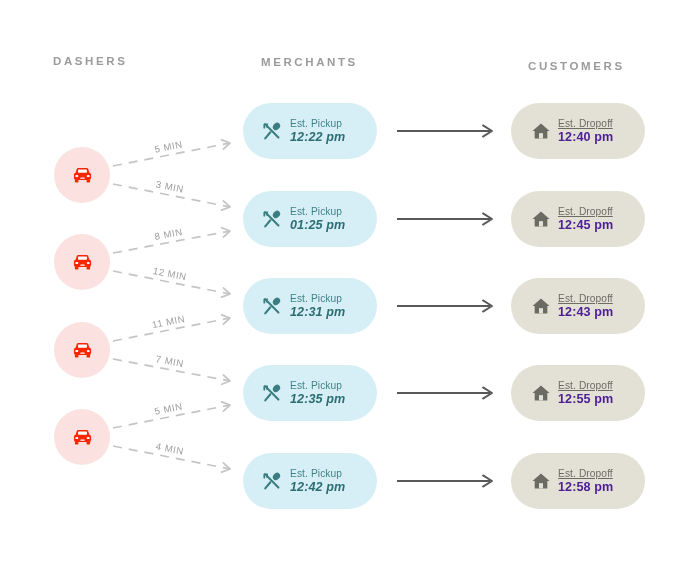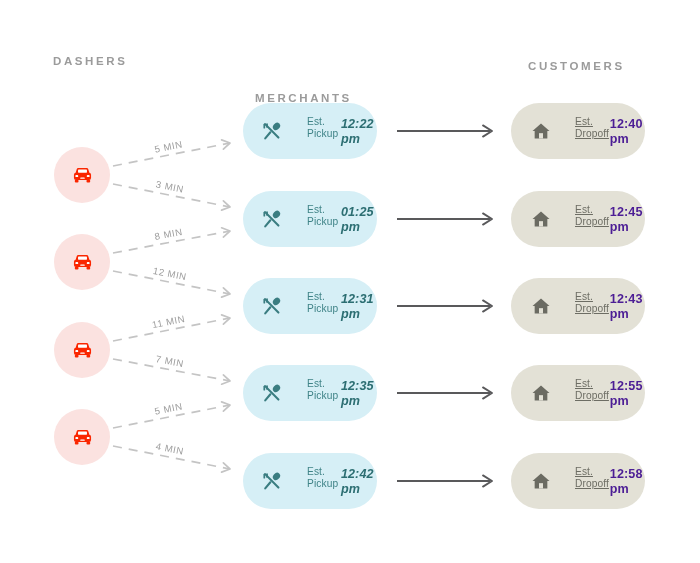--- a/index.html
+++ b/index.html
@@ -22,21 +22,21 @@
   
   .col-header {
     position: absolute;
     font-size: 11.5px;
     font-weight: 700;
     letter-spacing: 2.6px;
     color: #9b9b9b;
     white-space: nowrap;
   }
   #hdr-dashers   { left: 53px;  top: 55px; }
-  #hdr-merchants { left: 255px; top: 56px; margin-top: 36px; }
+  #hdr-merchants { left: 261px; top: 56px; }
   #hdr-customers { left: 528px; top: 60px; }
 
   
   #connectors {
     position: absolute;
     left: 0; top: 0;
     width: 700px;
     height: 563px;
   }
   .dash-line {
@@ -107,22 +107,23 @@
     background: #e3e1d6;
     padding-left: 20px;
   }
   .pill-icon {
     flex: 0 0 auto;
     display: flex;
     align-items: center;
     justify-content: center;
   }
   .pill-text {
-    margin-left: 24px;
+    margin-left: 7px;
     display: flex;
+    flex-direction: column;
     line-height: 1.12;
   }
   .pill-label {
     font-size: 10.2px;
     font-weight: 400;
     letter-spacing: 0.1px;
   }
   .pill-time {
     font-size: 12.6px;
     font-weight: 700;

